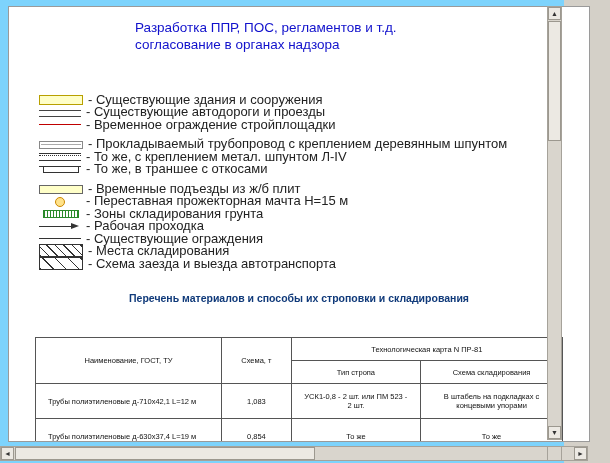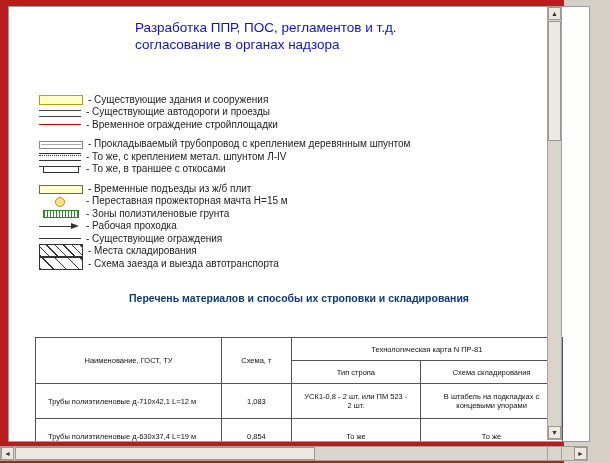--- a/index.html
+++ b/index.html
@@ -4,21 +4,21 @@
 <style>
   html,body{margin:0;padding:0;}
   body{
     width:610px;height:463px;
     background:#d4d0c8;
     font-family:"Liberation Sans", sans-serif;
     overflow:hidden;
   }
   .viewer{
     position:absolute;left:0;top:0;width:564px;height:463px;
-    background:#b91c1c;
+    background:#7dd3fc;
     box-sizing:border-box;
   }
   .page{
     position:absolute;left:8px;top:6px;width:580px;height:434px;
     background:#ffffff;
     border:1px solid #9a9a9a;
     overflow:hidden;
   }
   
   .title-block{
@@ -27,21 +27,21 @@
     font-size:13.5px;
     line-height:17px;
     font-family:"Liberation Sans", sans-serif;
   }
   .title-block div{white-space:nowrap;}
   .phone{letter-spacing:0.3px;}
 
   
   .legend{
     position:absolute;left:30px;top:86px;width:420px;
-    font-size:10px;
+    font-size:13px;
     color:#222222;
   }
   .leg-row{
     display:flex;align-items:center;height:12px;margin-bottom:0.5px;
   }
   .sym{
     width:42px;height:10px;margin-right:5px;flex:0 0 42px;
     position:relative;
   }
   .leg-label{white-space:nowrap;}
@@ -186,21 +186,21 @@
         <span class="leg-label">- Временные подъезды из ж/б плит</span>
       </div>
 
       <div class="leg-row">
         <span class="sym s-mast"></span>
         <span class="leg-label">- Переставная прожекторная мачта Н=15 м</span>
       </div>
 
       <div class="leg-row">
         <span class="sym s-storage"></span>
-        <span class="leg-label">- Зоны полиэтиленовые грунта</span>
+        <span class="leg-label">- Зоны складирования грунта</span>
       </div>
 
       <div class="leg-row">
         <span class="sym s-arrow"></span>
         <span class="leg-label">- Рабочая проходка</span>
       </div>
 
       <div class="leg-row">
         <span class="sym s-exist-fence"></span>
         <span class="leg-label">- Существующие ограждения</span>

